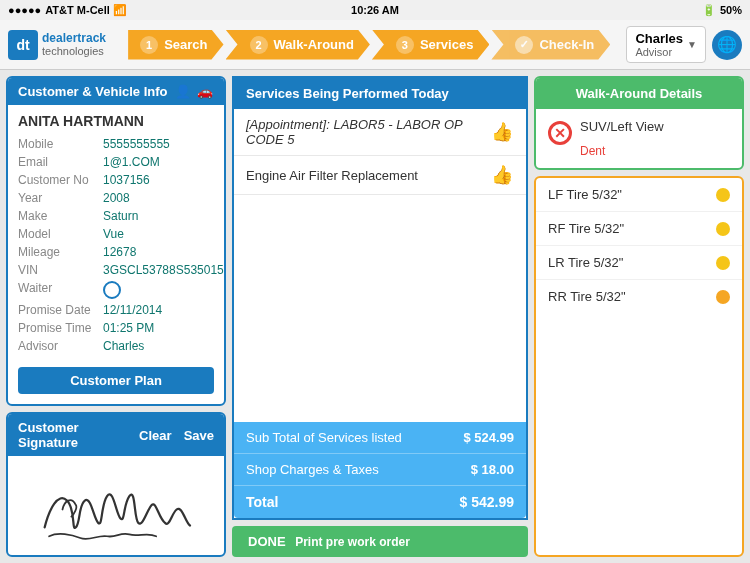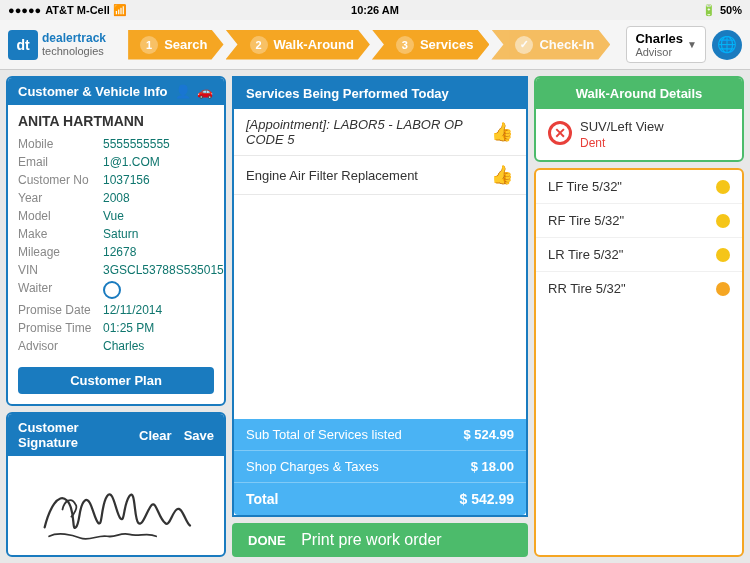--- a/index.html
+++ b/index.html
@@ -292,21 +292,21 @@
       color: white;
       border: none;
       border-radius: 4px;
       padding: 8px 16px;
       font-size: 13px;
       font-weight: 600;
       cursor: pointer;
       width: 100%;
       text-align: left;
     }
-    .done-btn .print-text { font-size: 16px; font-weight: 400; margin-left: 12px; }
+    .done-btn .print-text { font-size: 12px; font-weight: 700; margin-left: 6px; }
 
     
     .right-col {
       width: 210px;
       flex-shrink: 0;
       display: flex;
       flex-direction: column;
       gap: 6px;
     }
 
@@ -324,21 +324,21 @@
       font-size: 13px;
       font-weight: 600;
       text-align: center;
     }
     .car-view-area {
       padding: 10px 12px;
       display: flex;
       align-items: flex-start;
       gap: 8px;
     }
-    .car-view-label { font-weight: 500; color: #333; margin-bottom: 2px; }
+    .car-view-label { font-weight: 500; color: #333; margin-bottom: 10px; }
     .dent-label { color: #e8403a; font-size: 12px; }
 
     
     .inspection-panel {
       background: white;
       border: 2px solid #f5a623;
       border-radius: 6px;
       overflow: hidden;
       flex: 1;
     }
@@ -458,26 +458,26 @@
         </div>
         <div class="info-row">
           <span class="info-label">Customer No</span>
           <span class="info-value">1037156</span>
         </div>
         <div class="info-row">
           <span class="info-label">Year</span>
           <span class="info-value">2008</span>
         </div>
         <div class="info-row">
+          <span class="info-label">Make</span>
+          <span class="info-value">Saturn</span>
+        </div>
+        <div class="info-row">
           <span class="info-label">Model</span>
           <span class="info-value">Vue</span>
-        </div>
-        <div class="info-row">
-          <span class="info-label">Make</span>
-          <span class="info-value">Saturn</span>
         </div>
         <div class="info-row">
           <span class="info-label">Mileage</span>
           <span class="info-value">12678</span>
         </div>
         <div class="info-row">
           <span class="info-label">VIN</span>
           <span class="info-value" style="font-size:12px;">3GSCL53788S535015</span>
         </div>
         <div class="info-row">

